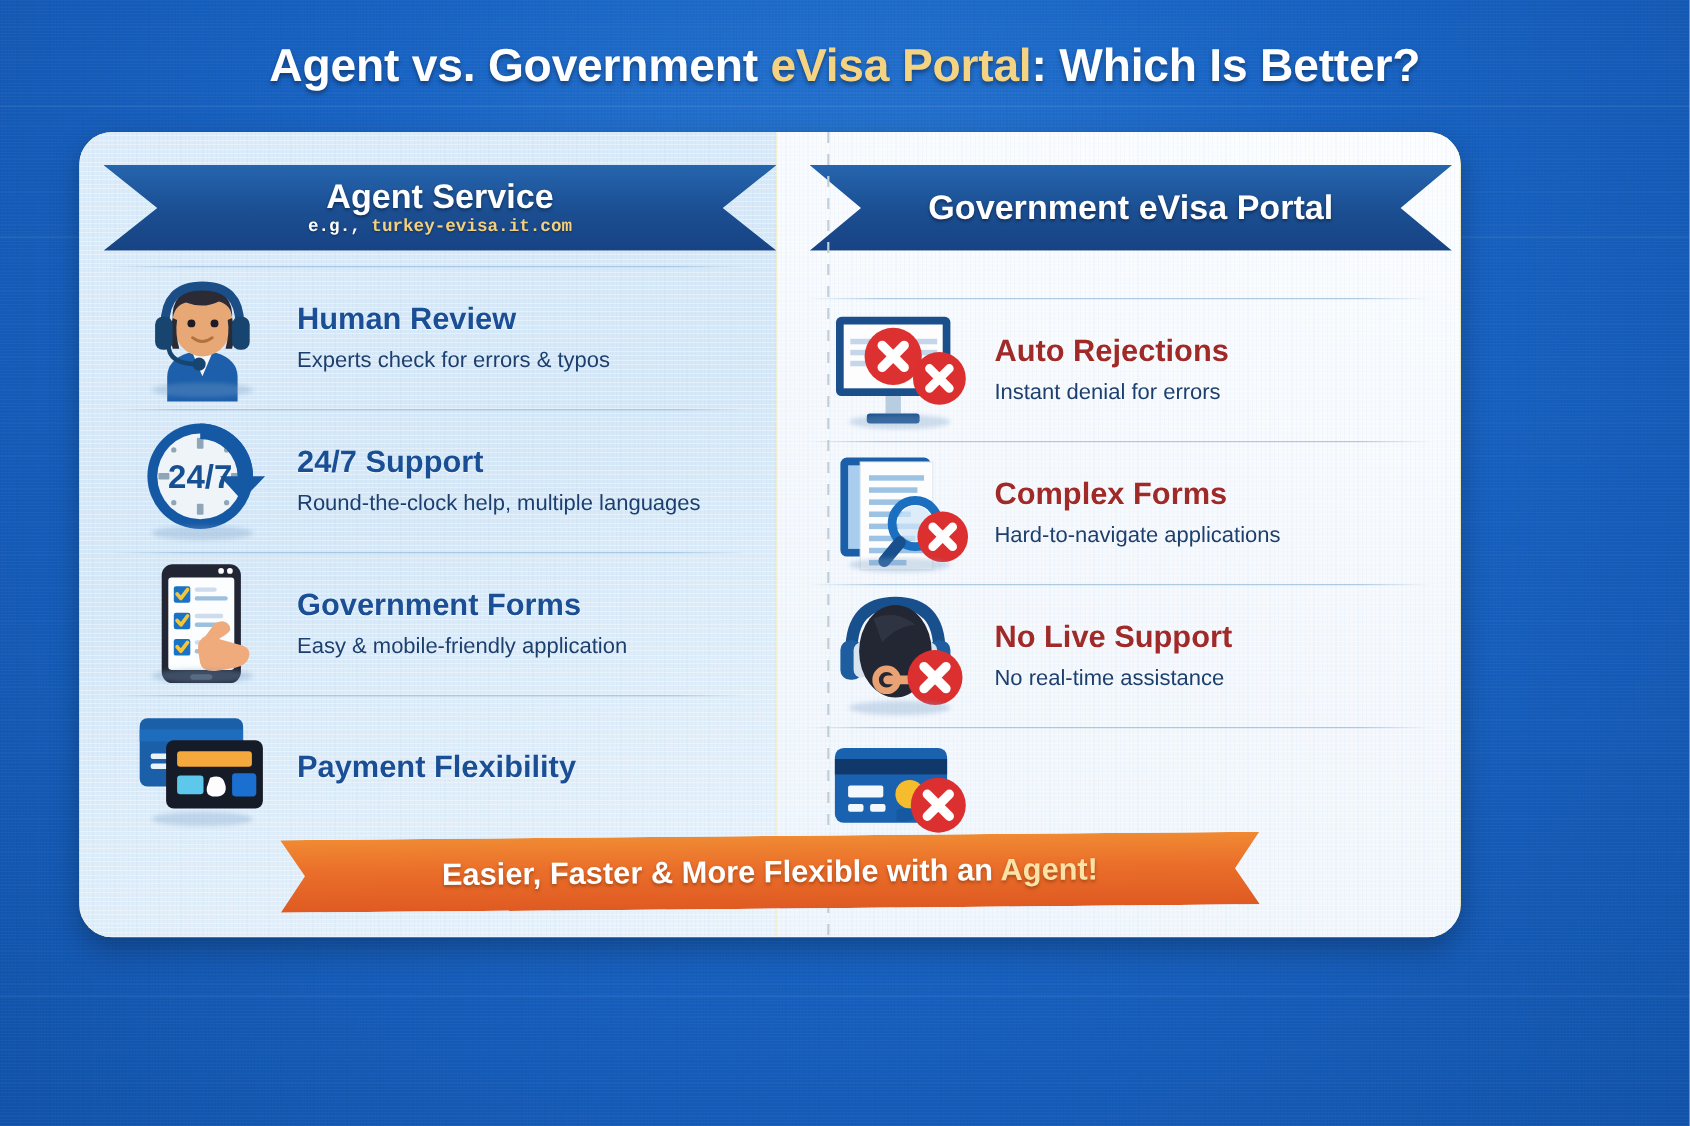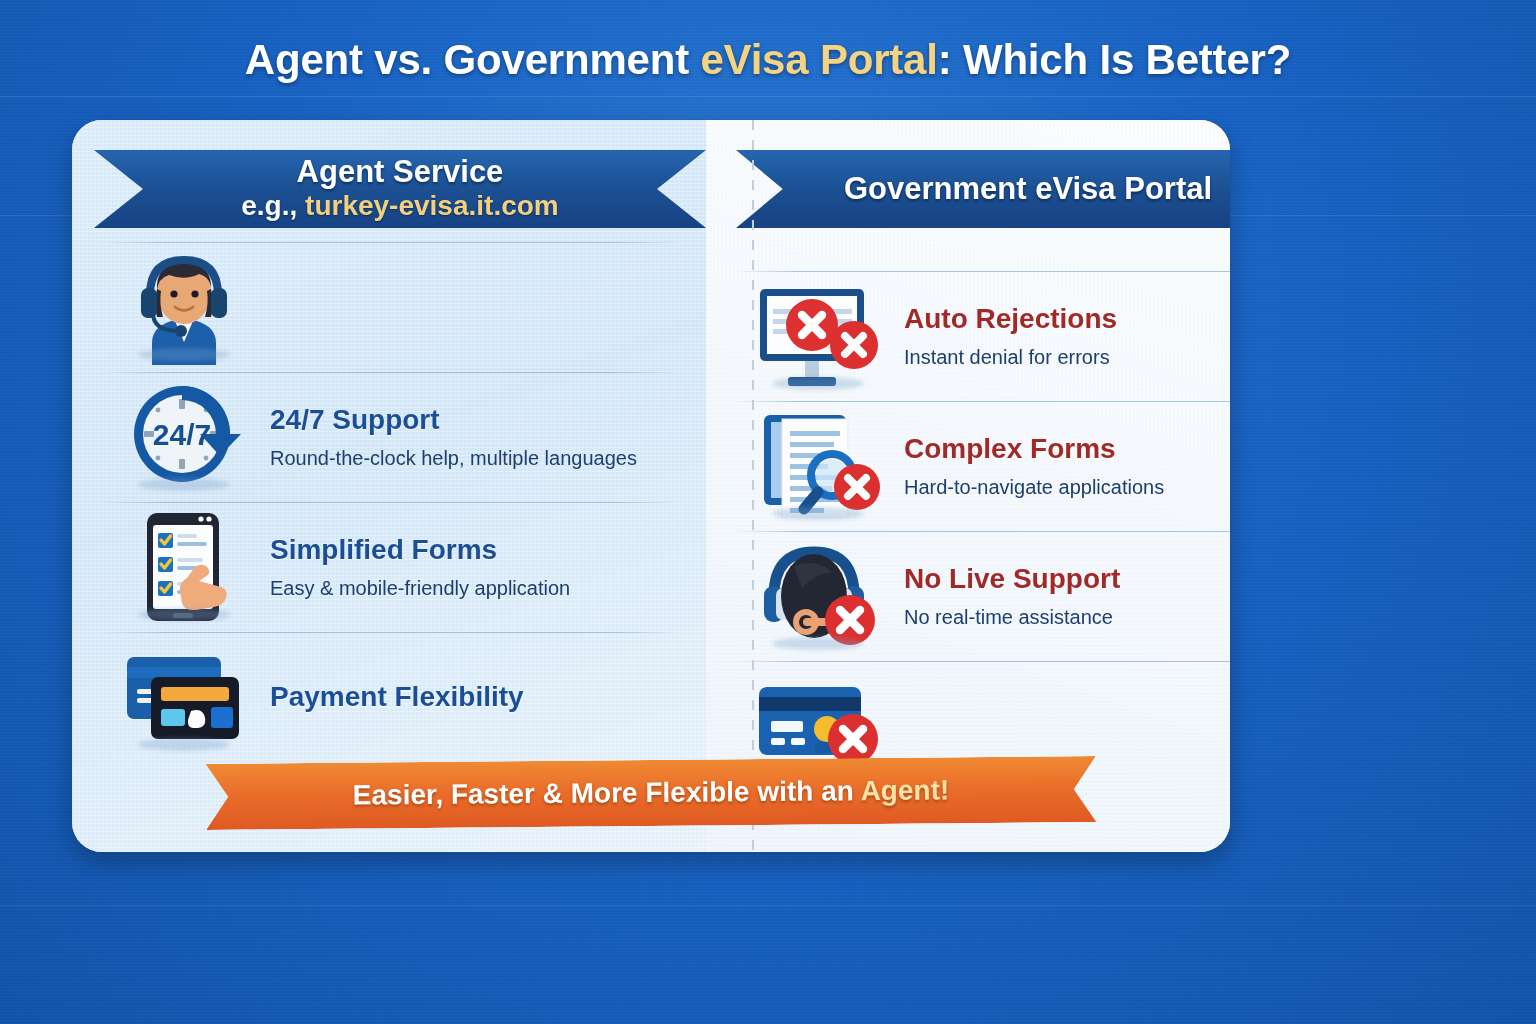--- a/index.html
+++ b/index.html
@@ -32,21 +32,21 @@
     letter-spacing:-.2px;
     color:#ffffff;
     text-shadow:0 2px 4px rgba(0,0,0,.38);
     white-space:nowrap;
   }
   .title .hl{ color:#f4d483; }
 
   
   .card{
     position:absolute;
-    left:72px; top:120px; width:1158px; height:732px;
+    left:72px; top:120px; width:1256px; height:732px;
     border-radius:30px;
     background:#fde047;
     box-shadow:0 10px 26px rgba(0,0,0,.28), 0 2px 0 rgba(255,255,255,.5) inset;
     overflow:hidden;
     display:flex;
   }
   .panel{ position:relative; height:100%; }
   .panel-left{
     width:680px;
     background:linear-gradient(160deg,#dcecfa 0%, #d5e8f8 45%, #e9f3fc 100%);
@@ -86,23 +86,24 @@
     width:584px; margin-left:30px;
     clip-path:polygon(0 0, 100% 0, 92% 50%, 100% 100%, 0 100%, 8% 50%);
     text-align:center;
   }
   .ribbon-title{
     font-size:31px; font-weight:bold; color:#fff;
     text-shadow:0 2px 3px rgba(0,0,0,.42);
     line-height:1.05;
   }
   .ribbon-sub{
-    font-size:28px; font-weight:bold; color:#fff;
+    font-size:16px; font-weight:bold; color:#fff;
     text-shadow:0 1px 2px rgba(0,0,0,.4);
     margin-top:1px;
+    font-family:Liberation Mono, monospace;
   }
   .ribbon-sub .url{ color:#f2d07f; }
 
   
   .rows{ padding:14px 0 0; }
   .row{
     position:relative;
     display:flex; align-items:center;
     height:130px;
     padding:0 24px 0 30px;
@@ -111,21 +112,21 @@
     content:""; position:absolute; top:0; left:26px; right:26px; height:1px;
     background:linear-gradient(90deg, rgba(150,185,215,0) 0%, rgba(140,178,210,.75) 12%, rgba(140,178,210,.75) 88%, rgba(150,185,215,0) 100%);
   }
   .rows::before{
     content:""; position:absolute; left:26px; right:26px; height:1px;
     background:linear-gradient(90deg, rgba(150,185,215,0) 0%, rgba(140,178,210,.75) 12%, rgba(140,178,210,.75) 88%, rgba(150,185,215,0) 100%);
   }
   .rows{ position:relative; }
   .icon-wrap{
     width:164px; min-width:164px; height:120px;
-    display:flex; align-items:center; justify-content:center;
+    display:flex; align-items:flex-start; justify-content:center;
     position:relative;
   }
   .txt{ padding-left:4px; }
   .row-title{
     font-size:28px; font-weight:bold; line-height:1.15;
     text-shadow:0 1px 1px rgba(255,255,255,.85);
   }
   .row-sub{
     font-size:20px; color:#1d3f6e; margin-top:9px; line-height:1.2;
   }
@@ -197,20 +198,24 @@
             <circle cx="55" cy="47" r="3.6" fill="#1d1c26"></circle>
             <circle cx="76" cy="47" r="3.6" fill="#1d1c26"></circle>
             <path d="M56 60 Q65 67 74 60" stroke="#b4713f" stroke-width="2.6" fill="none" stroke-linecap="round"></path>
             <path d="M31 48 Q31 13 65 13 Q99 13 99 48" stroke="#1b4d86" stroke-width="8" fill="none" stroke-linecap="round"></path>
             <rect x="22" y="41" width="16" height="30" rx="7" fill="#17456f"></rect>
             <rect x="92" y="41" width="16" height="30" rx="7" fill="#17456f"></rect>
             <path d="M34 66 Q34 84 60 84" stroke="#17456f" stroke-width="4" fill="none"></path>
             <circle cx="62" cy="84" r="6" fill="#17456f"></circle>
           </svg>
         </div>
+        <div class="txt">
+          <div class="row-title t-good">Human Review</div>
+          <div class="row-sub">Experts check for errors &amp; typos</div>
+        </div>
       </div>
 
       <div class="row">
         <div class="icon-wrap">
           <div class="shadow-ellipse"></div>
           <svg width="128" height="118" viewBox="0 0 128 118">
             <circle cx="62" cy="56" r="48" fill="#1559a5"></circle>
             <circle cx="62" cy="56" r="39" fill="#eef4f8"></circle>
             <g fill="#8fa6b8">
               <rect x="59" y="21" width="6" height="10" rx="1"></rect>
@@ -256,21 +261,21 @@
             <g>
               <rect x="37" y="74" width="15" height="15" rx="2" fill="#1873c4"></rect>
               <path d="M40 81 l3.5 4 l6-8" stroke="#f5c437" stroke-width="3.4" fill="none" stroke-linecap="round" stroke-linejoin="round"></path>
               <rect x="56" y="75" width="22" height="4" rx="2" fill="#cfdced"></rect>
               <rect x="56" y="83" width="30" height="4" rx="2" fill="#9dc0de"></rect>
             </g>
             <path d="M74 60 q8 -5 13 1 q4 5 -3 9 l-6 4 l22 6 q8 3 5 11 q-2 7 -12 9 l-18 3 q-12 1 -14 -7 l-2 -12 q-1 -9 7 -13 Z" fill="#f0ab7c"></path>
           </svg>
         </div>
         <div class="txt">
-          <div class="row-title t-good">Simplified Forms</div>
+          <div class="row-title t-good">Government Forms</div>
           <div class="row-sub">Easy &amp; mobile-friendly application</div>
         </div>
       </div>
 
       <div class="row">
         <div class="icon-wrap">
           <div class="shadow-ellipse"></div>
           <svg width="142" height="112" viewBox="0 0 142 112">
             <rect x="14" y="16" width="94" height="62" rx="7" fill="#1a5fa8"></rect>
             <rect x="14" y="26" width="94" height="11" fill="#1e6cbd"></rect>

